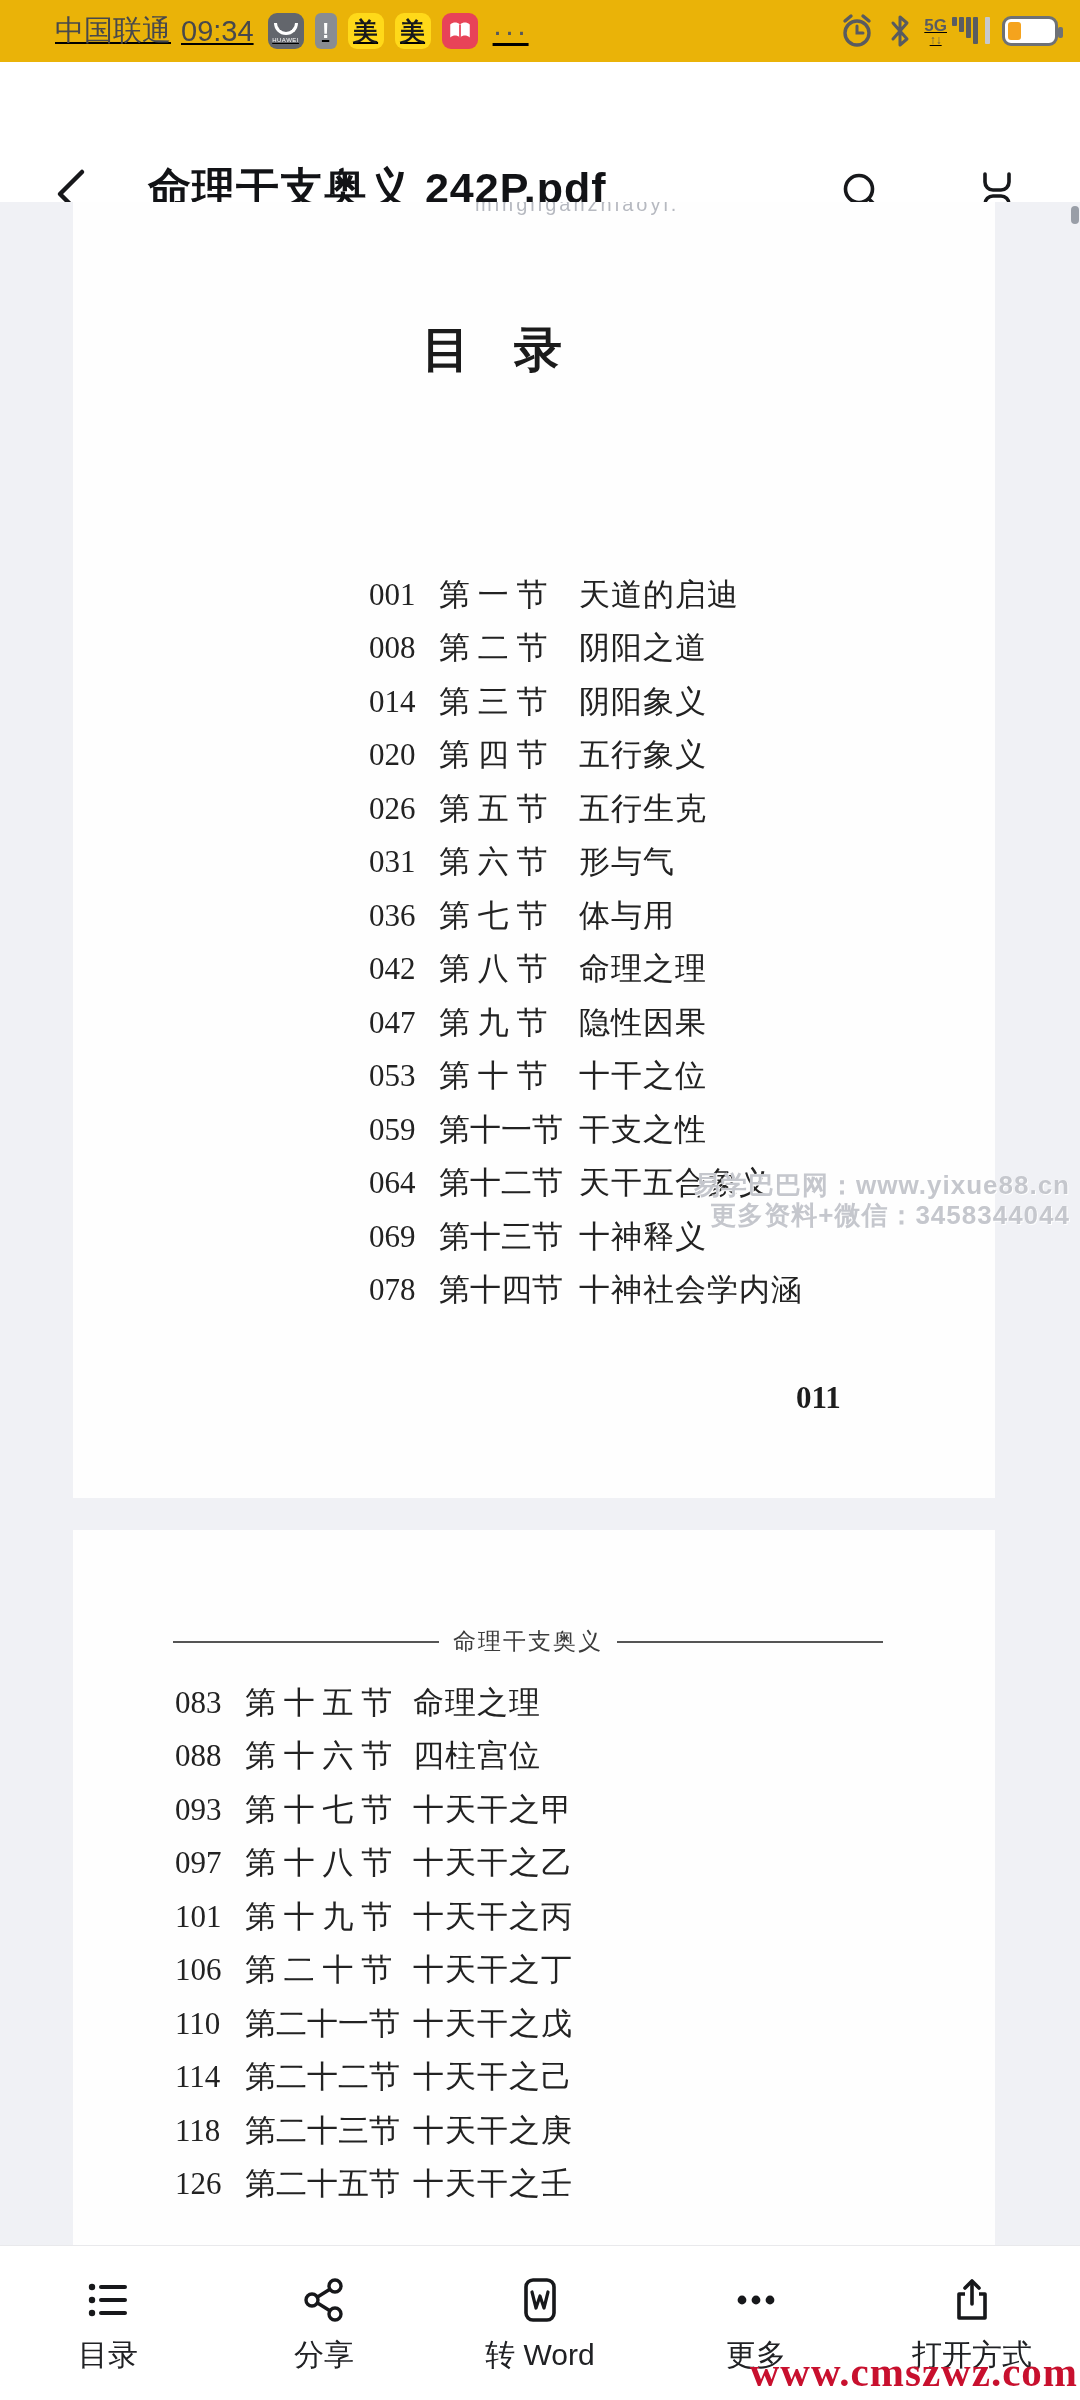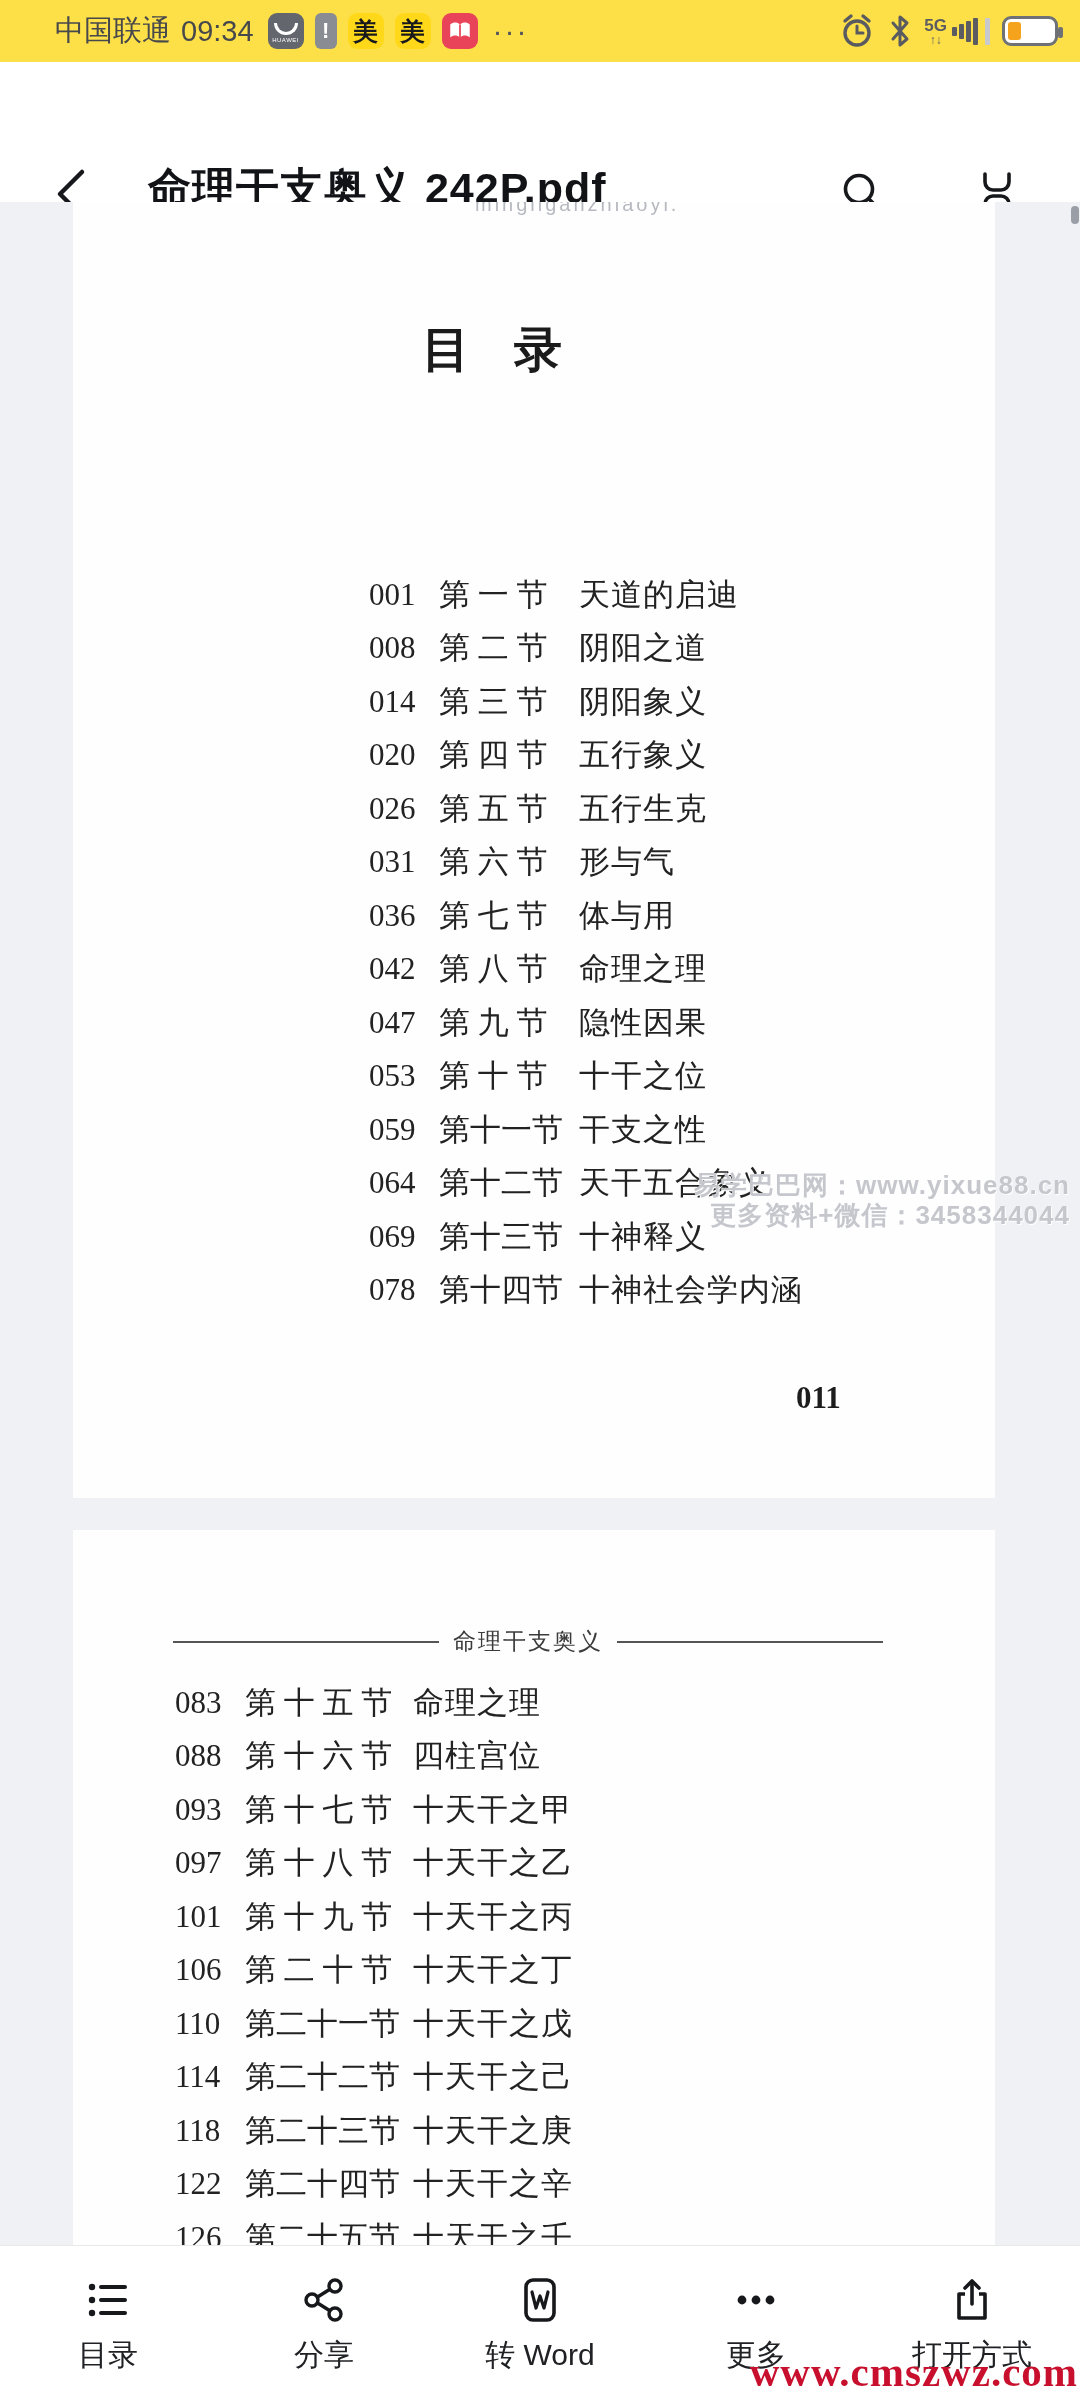--- a/index.html
+++ b/index.html
@@ -2,35 +2,35 @@
 <html><head>
 <meta charset="utf-8">
 <style>
   html,body{margin:0;padding:0;}
   body{
     width:1080px;height:2400px;position:relative;overflow:hidden;
     background:#f0f1f5;font-family:"Liberation Sans",sans-serif;
     -webkit-font-smoothing:antialiased;
   }
   
-  .statusbar{position:absolute;left:0;top:0;width:1080px;height:62px;background:#fde047;
-    display:flex;align-items:center;padding:0 22px 0 55px;box-sizing:border-box;}
+  .statusbar{position:absolute;left:0;top:0;width:1080px;height:62px;background:#eab308;
+    display:flex;align-items:center;padding:0 22px 0 55px;box-sizing:border-box;text-decoration:underline;}
   .sb-carrier{font-size:29px;color:#47484c;font-weight:500;}
   .sb-time{font-size:29px;color:#47484c;font-weight:500;margin-left:10px;}
   .sb-left-icons{display:flex;align-items:center;gap:11px;margin-left:14px;}
   .appicon{width:36px;height:36px;border-radius:9px;display:flex;align-items:center;justify-content:center;box-sizing:border-box;}
   .appicon.huawei{background:#63666c;flex-direction:column;}
   .huawei-arc{width:18px;height:9px;border:3px solid #fff;border-top:none;border-radius:0 0 18px 18px;margin-top:4px;}
   .huawei-txt{font-size:6px;color:#fff;letter-spacing:.5px;margin-top:2px;}
   .appicon.battwarn{background:#898c92;width:22px;height:36px;border-radius:6px;color:#fff;font-weight:bold;font-size:22px;}
   .appicon.meituan{background:#ffd919;color:#17191c;font-weight:bold;font-size:25px;font-family:"Liberation Sans",sans-serif;}
   .appicon.bookred{background:#e84358;}
   .sb-ellipsis{font-size:30px;color:#55575c;letter-spacing:2px;margin-left:4px;line-height:20px;}
   .sb-right{margin-left:auto;display:flex;align-items:center;gap:12px;}
-  .sig5g{display:flex;align-items:center;gap:2px;}
+  .sig5g{display:flex;align-items:flex-start;gap:2px;}
   .sig5g .lab{display:flex;flex-direction:column;align-items:center;margin-right:3px;}
   .sig5g .lab b{font-size:17px;color:#5a5c61;line-height:17px;}
   .sig5g .lab span{font-size:12px;color:#5a5c61;line-height:12px;}
   .bar{width:5px;background:#5a5c61;border-radius:1px;}
   .bar.light{background:#c7c9ce;}
   .battery{position:relative;width:56px;height:30px;border:3px solid #6e7176;border-radius:9px;box-sizing:border-box;background:#fff;}
   .battery .fill{position:absolute;left:3px;top:3px;bottom:3px;width:13px;background:#f5a31d;border-radius:3px;}
   .battery .nub{position:absolute;right:-8px;top:8px;width:5px;height:11px;background:#6e7176;border-radius:2px;}
   
   .appheader{position:absolute;left:0;top:62px;width:1080px;height:140px;background:#fff;}
@@ -292,25 +292,20 @@
           <span class="lbl">第二十二节</span>
           <span class="ttl">十天干之己</span>
         </div>
 
         <div class="row">
           <span class="num">118</span>
           <span class="lbl">第二十三节</span>
           <span class="ttl">十天干之庚</span>
         </div>
 
-        <div class="row">
-          <span class="num">122</span>
-          <span class="lbl">第二十四节</span>
-          <span class="ttl">十天干之辛</span>
-        </div>
 
         <div class="row">
           <span class="num">126</span>
           <span class="lbl">第二十五节</span>
           <span class="ttl">十天干之壬</span>
         </div>
       </div>
   </div>
 
   <div class="scrollthumb"></div>

